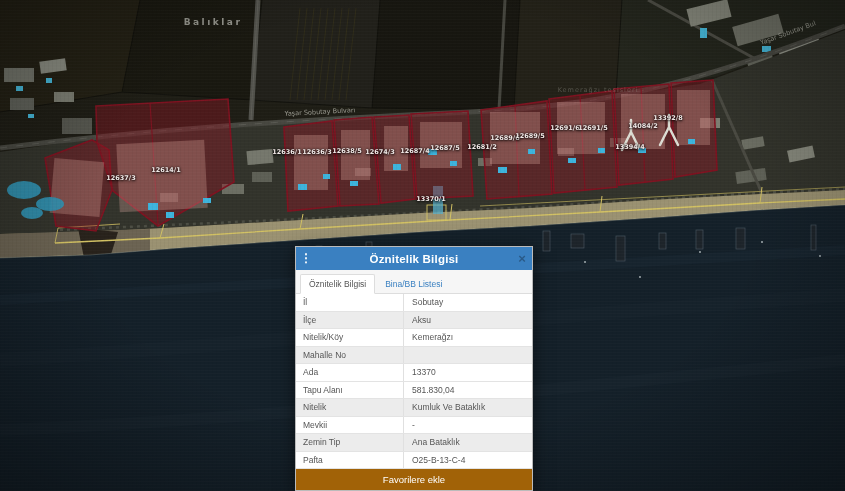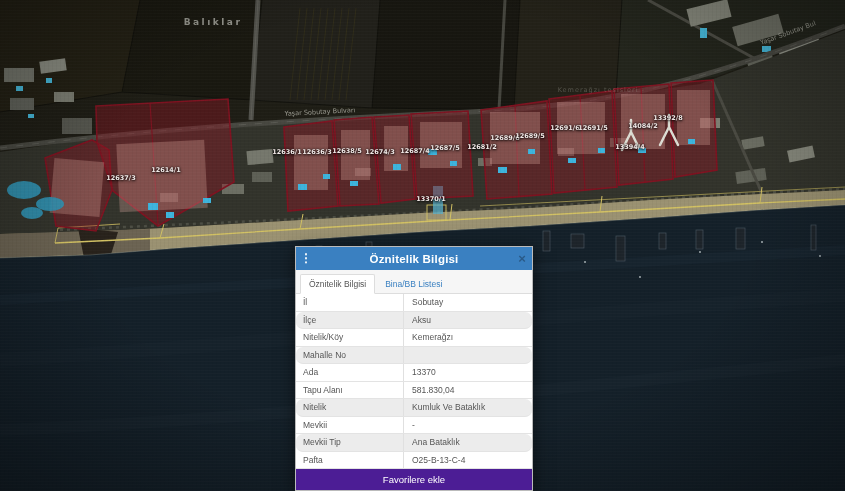--- a/index.html
+++ b/index.html
@@ -24,24 +24,24 @@
   .kebab{width:20px;text-align:center;font-size:12px;font-weight:bold;color:#fff;cursor:pointer;line-height:23px;}
   .dlg-title{flex:1;text-align:center;font-size:11.5px;font-weight:bold;letter-spacing:.2px;}
   .dlg-close{width:20px;text-align:center;color:#2a5a88;font-weight:bold;font-size:13px;cursor:pointer;line-height:23px;}
   .tab-bar{flex:0 0 24px;background:#f6f6f6;display:flex;align-items:flex-end;padding:3px 4px 0 4px;gap:2px;
     border-bottom:1px solid #ddd;box-sizing:border-box;}
   .tab{font-size:8.5px;padding:4px 8px 4px 8px;color:#3a80c1;cursor:pointer;}
   .tab.active{background:#fff;border:1px solid #ddd;border-bottom:1px solid #fff;color:#555;margin-bottom:-1px;
     border-radius:2px 2px 0 0;}
   .tbl{flex:1 1 auto;display:flex;flex-direction:column;background:#fff;}
   .row{flex:1;display:flex;align-items:stretch;font-size:8.5px;color:#555;border-bottom:1px solid #e3e3e3;box-sizing:border-box;}
-  .row.alt{background:#ececec;border-radius:7px;}
+  .row.alt{background:#ececec;}
   .cell-label{width:108px;padding-left:7px;box-sizing:border-box;border-right:1px solid #e0e0e0;display:flex;align-items:center;}
   .cell-value{flex:1;padding-left:8px;display:flex;align-items:center;}
-  .fav-btn{flex:0 0 21px;background:#4c1d95;color:#fff;font-size:9.5px;display:flex;align-items:center;
+  .fav-btn{flex:0 0 21px;background:#a16207;color:#fff;font-size:9.5px;display:flex;align-items:center;
     justify-content:center;cursor:pointer;}
 </style>
 </head>
 <body>
 
 <div id="stage">
 
   <svg id="map-svg" width="845" height="491" viewBox="0 0 845 491" xmlns="http://www.w3.org/2000/svg">
 
     <g>
@@ -276,21 +276,21 @@
         </div>
         <div class="row alt">
           <div class="cell-label">Nitelik</div>
           <div class="cell-value">Kumluk Ve Bataklık</div>
         </div>
         <div class="row">
           <div class="cell-label">Mevkii</div>
           <div class="cell-value">-</div>
         </div>
         <div class="row alt">
-          <div class="cell-label">Mevkii Tip</div>
+          <div class="cell-label">Zemin Tip</div>
           <div class="cell-value">Ana Bataklık</div>
         </div>
         <div class="row">
           <div class="cell-label">Pafta</div>
           <div class="cell-value">O25-B-13-C-4</div>
         </div>
       </div>
     <div class="fav-btn">Favorilere ekle</div>
   </div>
 

